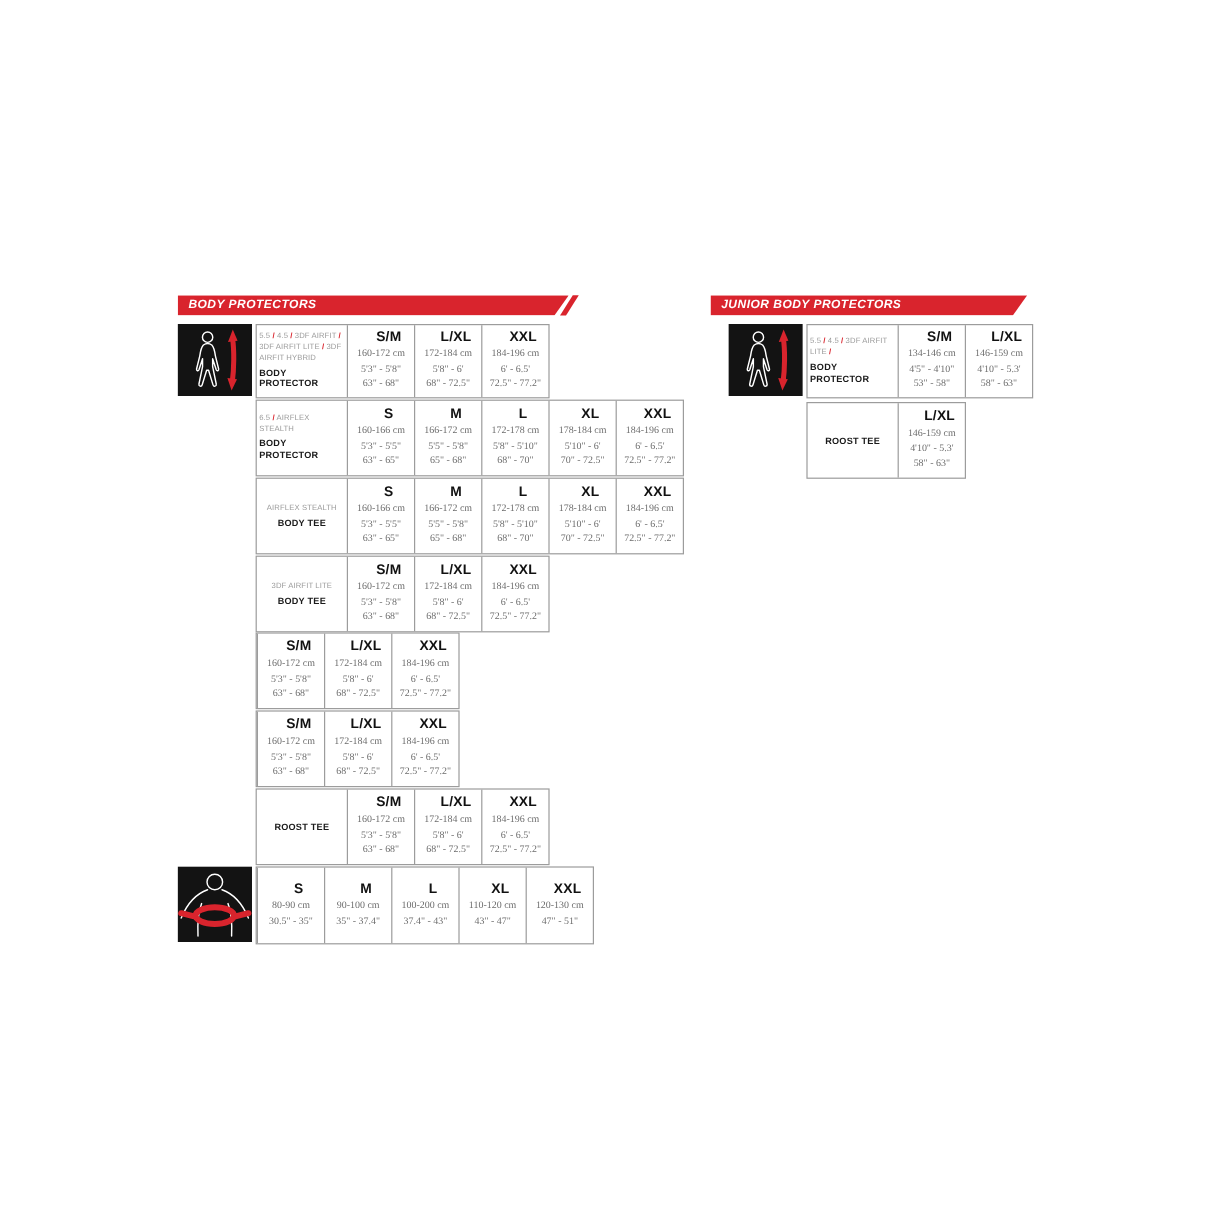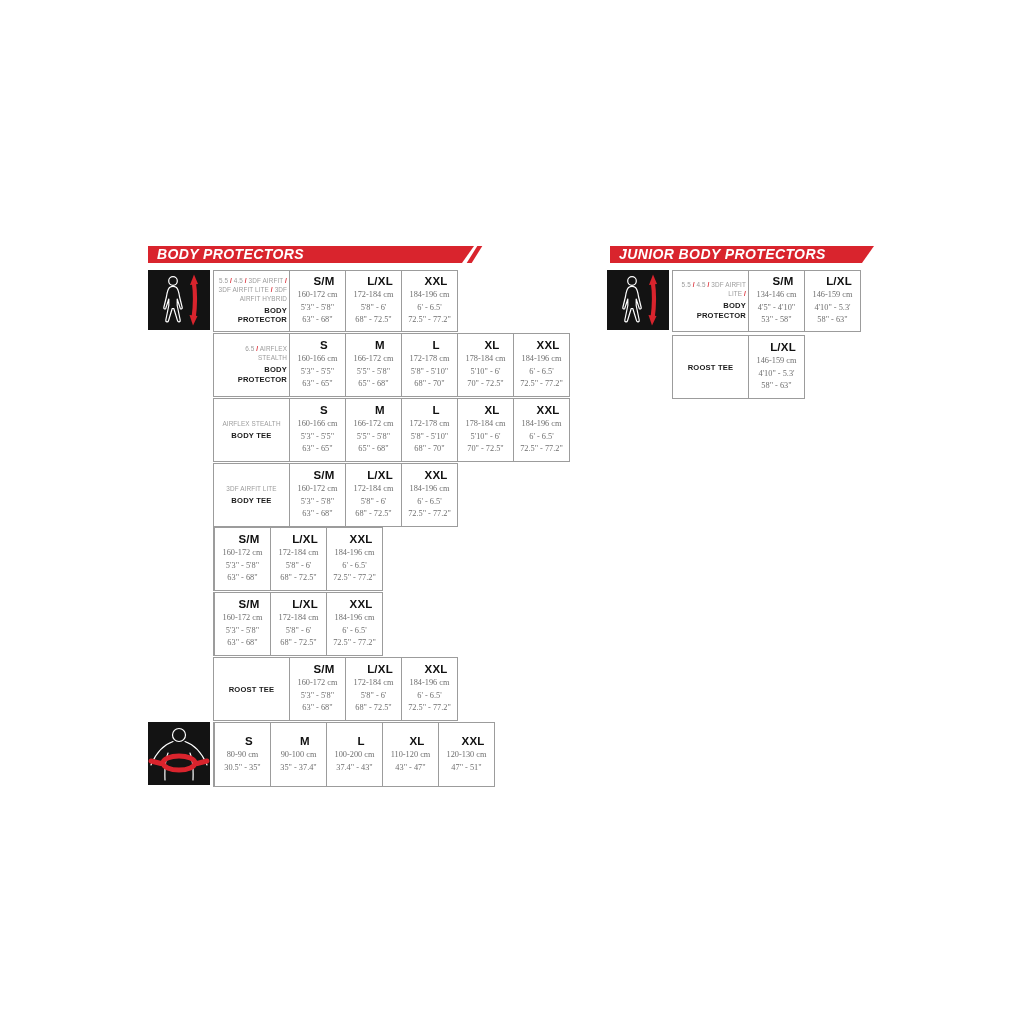--- a/index.html
+++ b/index.html
@@ -9,42 +9,42 @@
     --val:#6e6e6e;
     --dark:#1a1a1a;
   }
   html,body{margin:0;padding:0;}
   body{
     width:1024px;height:1024px;background:#ffffff;position:relative;
     font-family:"Liberation Sans", sans-serif;
   }
   .banner{
     position:absolute;height:17px;background:var(--red);color:#fff;
-    font-weight:bold;font-style:italic;font-size:14px;line-height:17px;
+    font-weight:bold;font-style:italic;font-size:10px;line-height:17px;
     padding-left:9px;box-sizing:border-box;letter-spacing:0.4px;
     clip-path:polygon(0 0,100% 0,calc(100% - 12px) 100%,0 100%);
   }
   #banner-adult{left:148px;top:246px;width:326px;}
-  #banner-junior{left:610px;top:246px;width:264px;}
+  #banner-junior{left:592px;top:246px;width:264px;}
   .sliver{
     position:absolute;top:246px;width:4.5px;height:17px;background:var(--red);
     transform:skewX(-32deg);
   }
   #sliver-adult{left:472px;}
   .icon{position:absolute;line-height:0;}
   #icon-adult-height{left:148px;top:270px;}
   #icon-junior-height{left:607px;top:270px;}
   #icon-shoulder{left:148px;top:722px;}
   .table{
     position:absolute;display:inline-flex;background:#fff;
     border:1px solid var(--border);box-sizing:content-box;
   }
   .label-cell{
     width:75px;display:flex;flex-direction:column;justify-content:center;
-    align-items:center;text-align:right;padding:2px;box-sizing:border-box;
+    align-items:center;text-align:left;padding:2px;box-sizing:border-box;
   }
   .col{
     width:55px;border-left:1px solid var(--border);display:flex;
     flex-direction:column;justify-content:center;align-items:center;text-align:center;
   }
   .sz{font-weight:bold;font-size:11.5px;color:#111;margin-bottom:2px;letter-spacing:0.2px;margin-left:13px;}
   .vals{font-size:8.3px;color:var(--val);white-space:pre-line;line-height:1.55;font-family:Liberation Serif, serif;}
   .gl{font-size:6.4px;color:var(--muted);line-height:1.4;letter-spacing:0.1px;text-transform:uppercase;}
   .bl{font-size:7.6px;font-weight:bold;color:var(--dark);line-height:1.3;margin-top:2px;letter-spacing:0.2px;}
   .rs{color:var(--red);font-weight:bold;}

